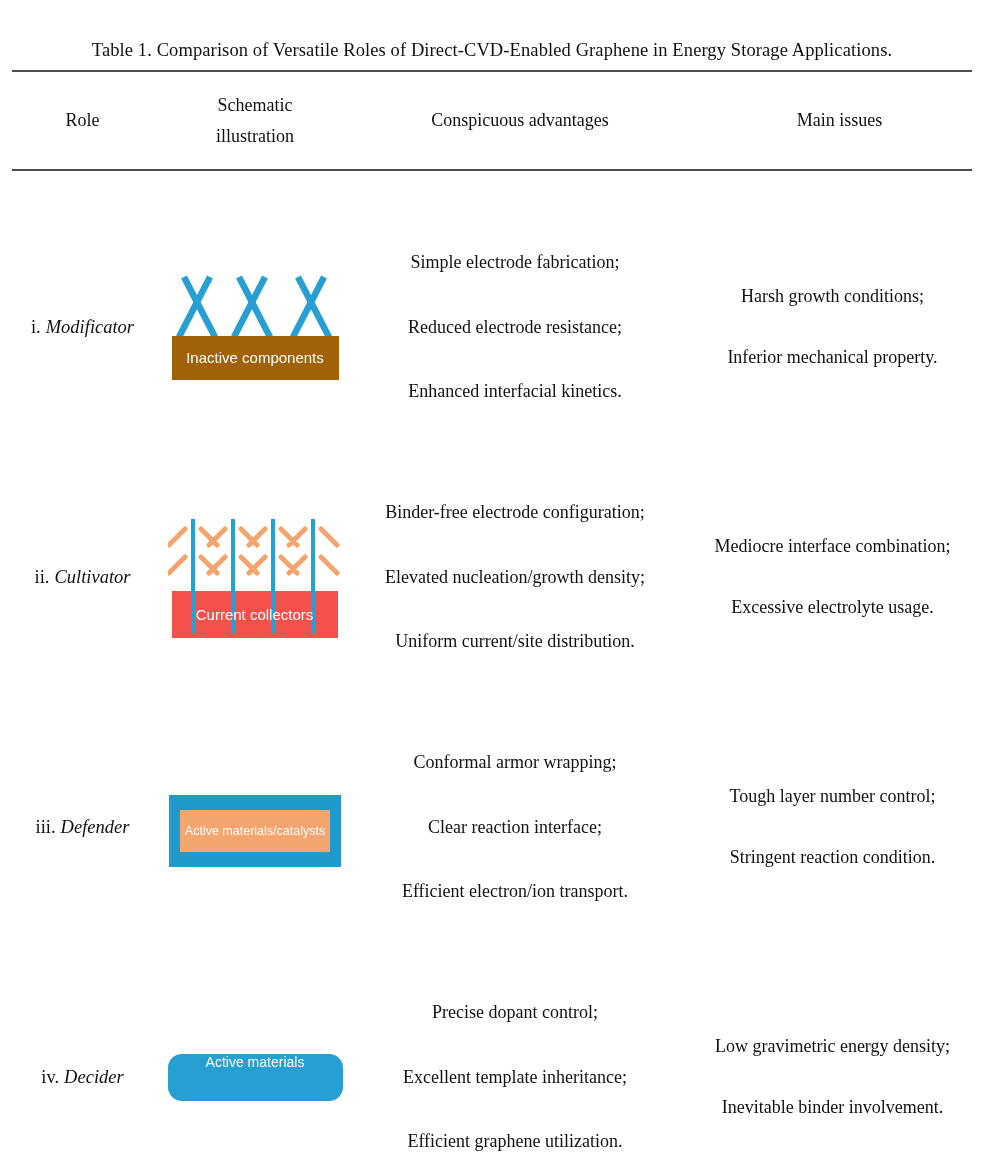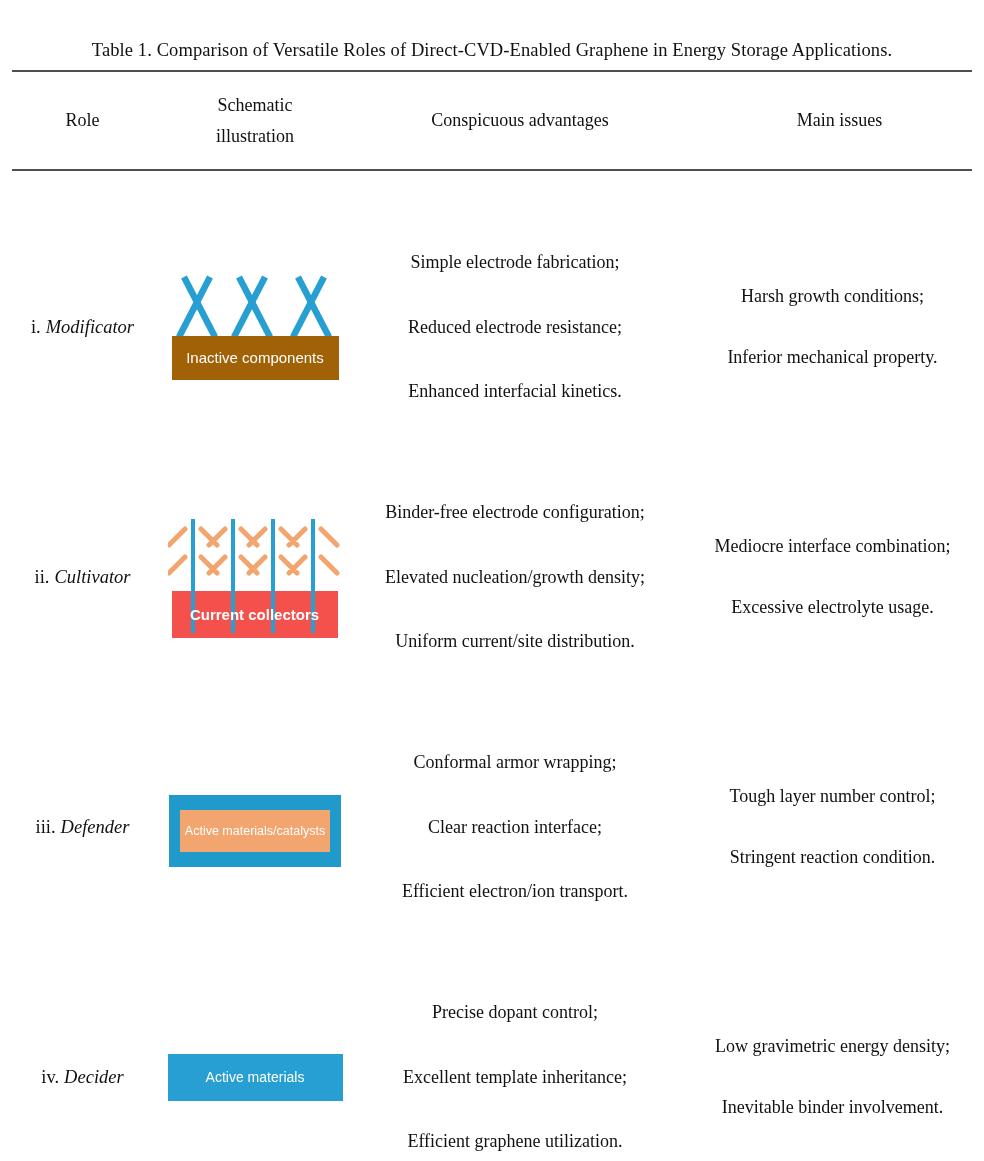--- a/index.html
+++ b/index.html
@@ -33,40 +33,40 @@
   .iss-cell { flex-direction:column; gap:40px; font-size:18px; text-align:center; padding-right:14px; line-height:1.15; }
 
   
   .box-label { color:#ffffff; font-family:"Liberation Sans", sans-serif; font-size:15px; white-space:nowrap; }
   .schem1 { display:flex; flex-direction:column; align-items:center; }
   .xg line { stroke:#279fd2; stroke-width:6.5; }
   .purple-box {
     width:167px; height:44px; background:#a16207; margin-top:-3px;
     display:flex; align-items:center; justify-content:center;
   }
-  .schem2 { position:relative; width:175px; height:122px;font-weight:bold; }
+  .schem2 { position:relative; width:175px; height:122px; }
   .red-rect { fill:#f4514d; }
   .bluev { stroke:#279fd2; stroke-width:4; }
   .orange-bars { stroke:#f2a56e; stroke-width:5; fill:none; stroke-linecap:round; }
   .box2-label {
     position:absolute; left:4px; top:75px; width:166px; height:47px;
     display:flex; align-items:center; justify-content:center;
   }
   .blue-outer {
     width:172px; height:72px; background:#1f9aca;
     display:flex; align-items:center; justify-content:center;margin-top:8px;
   }
   .orange-inner {
     width:150px; height:42px; background:#f2a56e;
     display:flex; align-items:center; justify-content:center;
   }
   .label-sm { font-size:12.5px; }
   .blue-box4 {
     width:175px; height:47px; background:#279fd2;
-    display:flex; align-items:center; justify-content:center;
+    display:flex; justify-content:center;border-radius:14px;
   }
   .label-md { font-size:14px; }
 </style>
 </head>
 <body>
 
 <div class="page">
 
   <div class="title">Table 1. Comparison of Versatile Roles of Direct-CVD-Enabled Graphene in Energy Storage Applications.</div>
 

